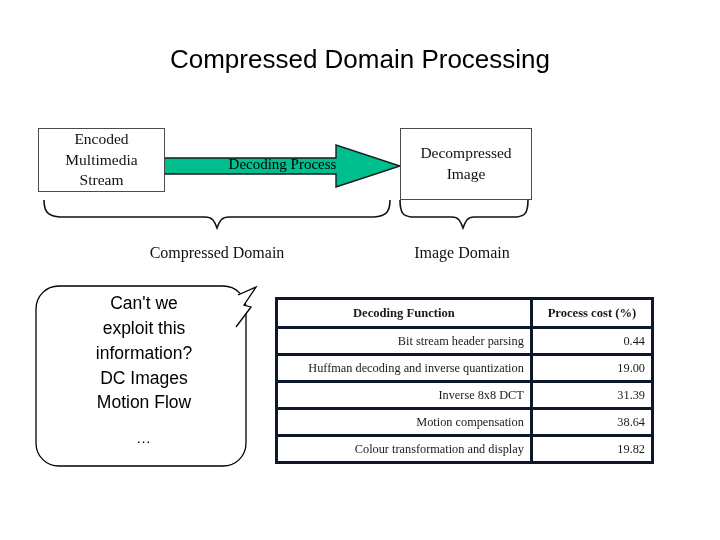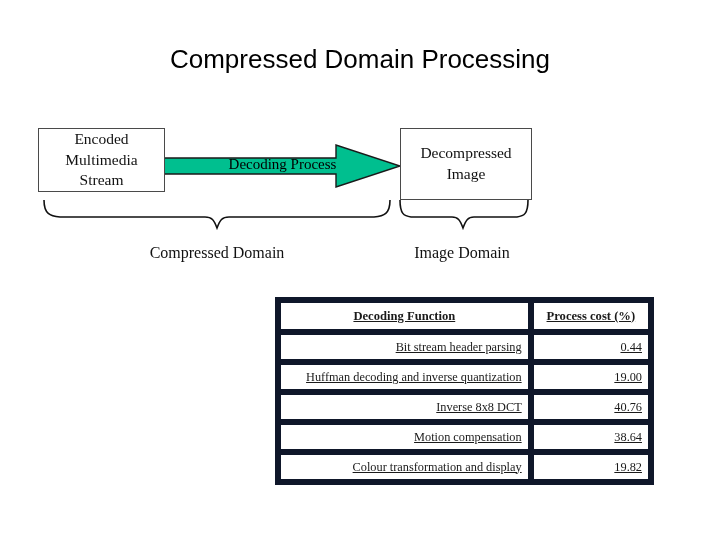--- a/index.html
+++ b/index.html
@@ -153,25 +153,24 @@
     top: 297px;
     width: 379px;
     border-collapse: collapse;
     font-family: "Liberation Serif", serif;
     font-size: 12.3px;
     color: #1a1a1a;
     background: #ffffff;
   }
   #cost-table th,
   #cost-table td {
-    border: 6px solid #0f172a;
+    border: 3px solid #0f172a;
     padding: 3px 6px;
     height: 18px;
     vertical-align: middle;
-    text-decoration: underline;
   }
   #cost-table thead th {
     font-weight: bold;
     text-align: center;
     font-size: 12.6px;
     height: 20px;
   }
   #cost-table tbody td.fn {
     text-align: right;
   }
@@ -223,20 +222,36 @@
                C 220,22 222,19 229,19 L 374,19 C 384,18 390,16 390,2" fill="none" stroke="#111111" stroke-width="1.6"></path>
 
       <path d="M 400,2 C 400,16 404,18 411,19 L 452,19 C 458,19 460,22 463,30
                C 466,22 468,19 474,19 L 517,19 C 524,18 528,16 528,2" fill="none" stroke="#111111" stroke-width="1.6"></path>
     </svg>
 
     <div class="domain-label" id="label-image">Image Domain</div>
     <div class="domain-label" id="label-compressed">Compressed Domain</div>
   </div>
 
+  <div id="bubble-wrap">
+    <svg id="bubble-svg" viewBox="0 0 225 190" xmlns="http://www.w3.org/2000/svg">
+      <path d="M 26,3 L 190,3 C 203,3 213,13 213,26 L 213,160
+               C 213,173 203,183 190,183 L 26,183 C 13,183 3,173 3,160
+               L 3,26 C 3,13 13,3 26,3 Z" fill="#ffffff" stroke="#000000" stroke-width="1.3"></path>
+      <path d="M 205,12 L 223,4 L 211,22 L 218,24 L 203,44" fill="#ffffff" stroke="#000000" stroke-width="1.3" stroke-linejoin="miter"></path>
+    </svg>
+    <div id="bubble-text">
+      <div>Can't we</div>
+      <div>exploit this</div>
+      <div>information?</div>
+      <div>DC Images</div>
+      <div>Motion Flow</div>
+      <span class="ellip">…</span>
+    </div>
+  </div>
 
   <table id="cost-table">
     <colgroup>
       <col class="c-fn">
       <col class="c-cost">
     </colgroup>
     <thead>
       <tr>
         <th>Decoding Function</th>
         <th>Process cost (%)</th>
@@ -246,21 +261,21 @@
       <tr>
         <td class="fn">Bit stream header parsing</td>
         <td class="cost">0.44</td>
       </tr>
       <tr>
         <td class="fn">Huffman decoding and inverse quantization</td>
         <td class="cost">19.00</td>
       </tr>
       <tr>
         <td class="fn">Inverse 8x8 DCT</td>
-        <td class="cost">40.76</td>
+        <td class="cost">31.39</td>
       </tr>
       <tr>
         <td class="fn">Motion compensation</td>
         <td class="cost">38.64</td>
       </tr>
       <tr>
         <td class="fn">Colour transformation and display</td>
         <td class="cost">19.82</td>
       </tr>
     </tbody>

